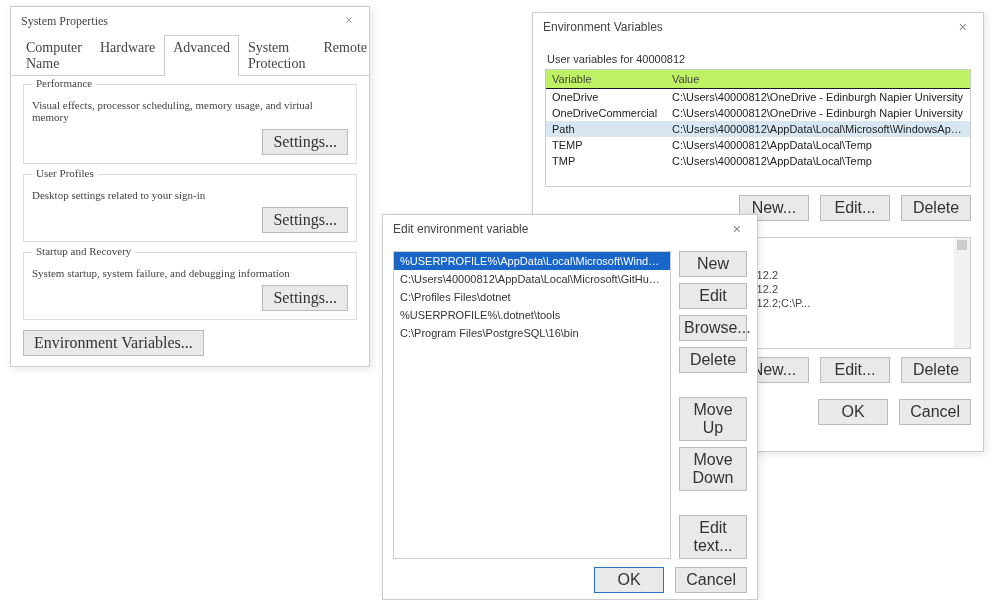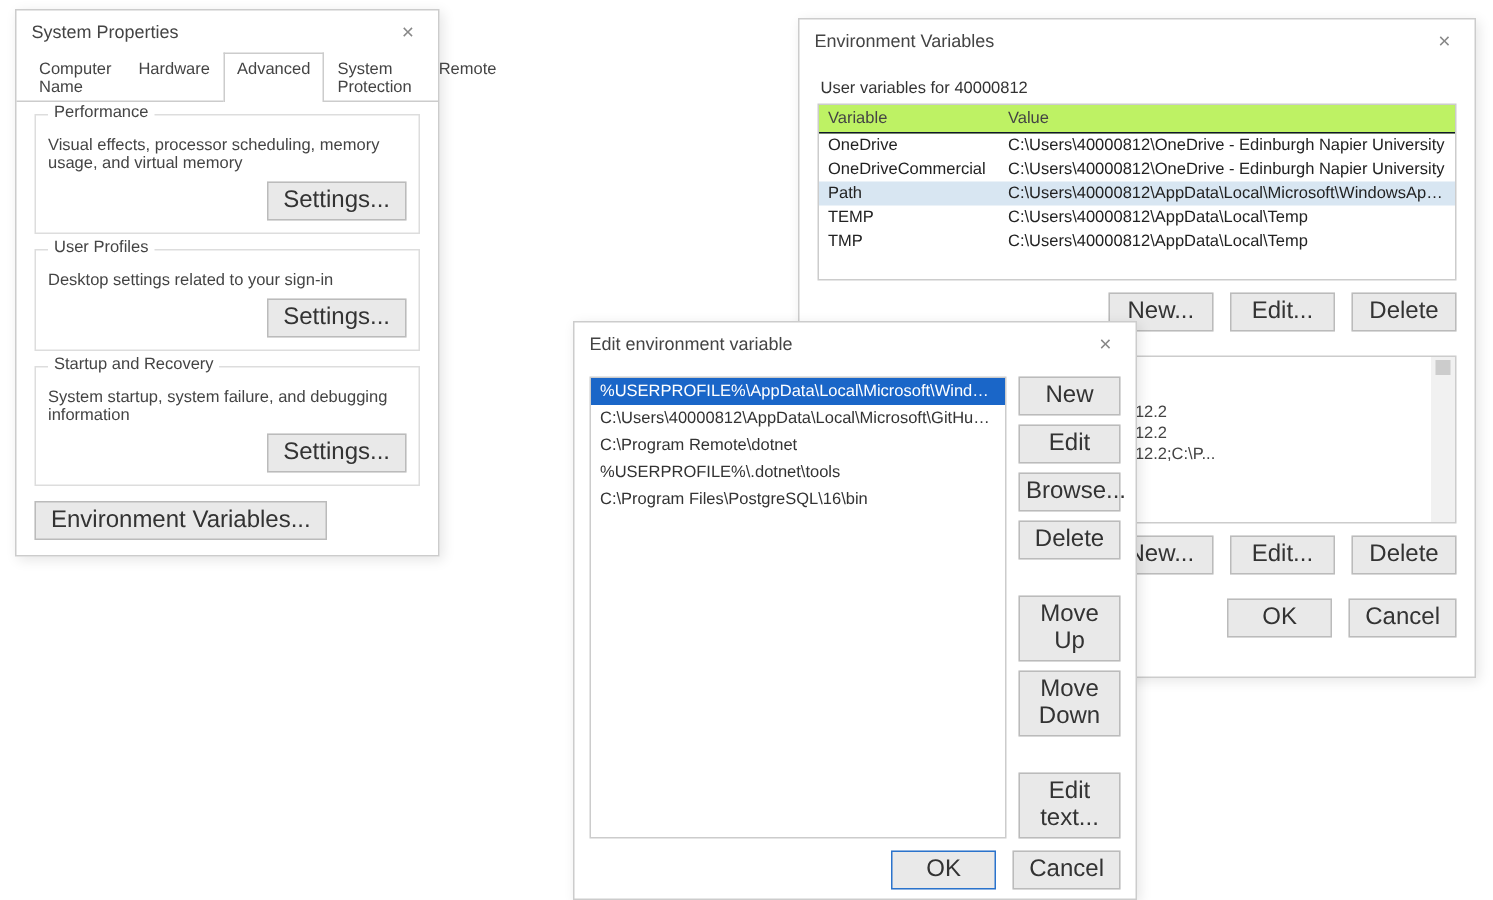--- a/index.html
+++ b/index.html
@@ -27,25 +27,25 @@
     font-size: 12px;
     color: #444;
   }
   .titlebar .close {
     font-size: 14px;
     color: #888;
     cursor: pointer;
     padding: 0 6px;
   }
   
-  .sp { left: 10px; top: 6px; width: 283px; }
+  .sp { left: 10px; top: 6px; width: 360px; font-family: Liberation Serif, serif; }
   .tabs { display: flex; border-bottom: 1px solid #ccc; padding: 0 6px; }
   .tab {
     padding: 4px 8px;
-    font-size: 11px;
+    font-size: 14px;
     color: #444;
     cursor: pointer;
     border: 1px solid transparent;
     border-bottom: none;
     margin-right: 0;
     margin-bottom: -1px;
   }
   .tab.active {
     border-color: #ccc;
     background: #fff;
@@ -264,21 +264,21 @@
 <div class="dialog ed">
   <div class="titlebar">
     <span>Edit environment variable</span>
     <span class="close">×</span>
   </div>
   <div class="ed-body">
     <div class="ed-main">
       <div class="ed-list" id="ed-list">
           <div class="row selected">%USERPROFILE%\AppData\Local\Microsoft\WindowsApps</div>
           <div class="row">C:\Users\40000812\AppData\Local\Microsoft\GitHubDesktop\bin</div>
-          <div class="row">C:\Program Remote\dotnet</div>
+          <div class="row">C:\Profiles Files\dotnet</div>
           <div class="row">%USERPROFILE%\.dotnet\tools</div>
           <div class="row">C:\Program Files\PostgreSQL\16\bin</div>
         </div>
       <div class="ed-side">
         <span class="btn">New</span>
         <span class="btn">Edit</span>
         <span class="btn">Browse...</span>
         <span class="btn">Delete</span>
         <div class="ed-gap"></div>
         <span class="btn">Move Up</span>

